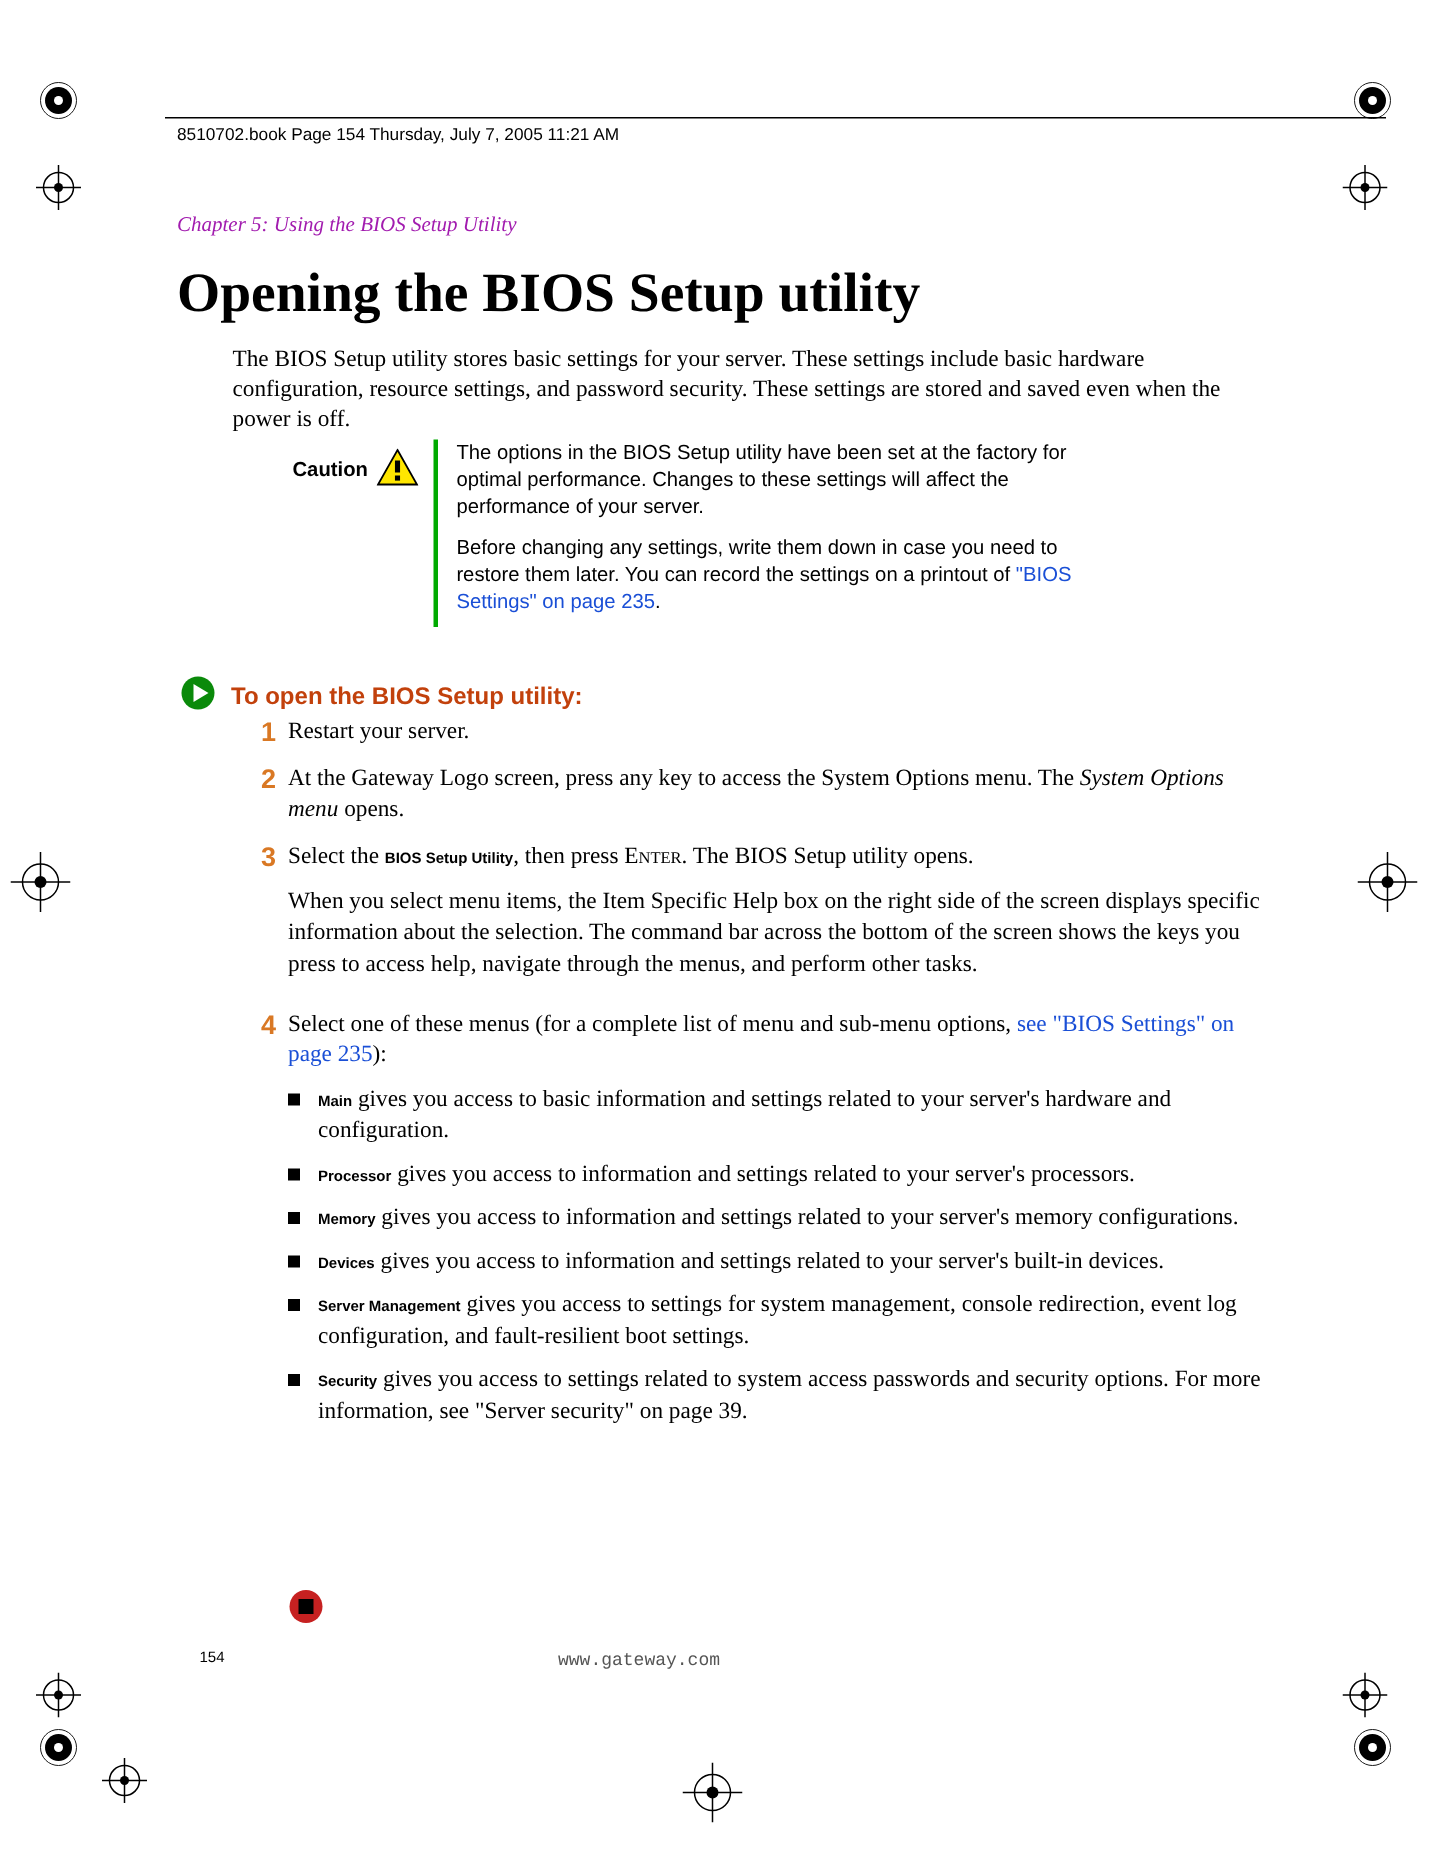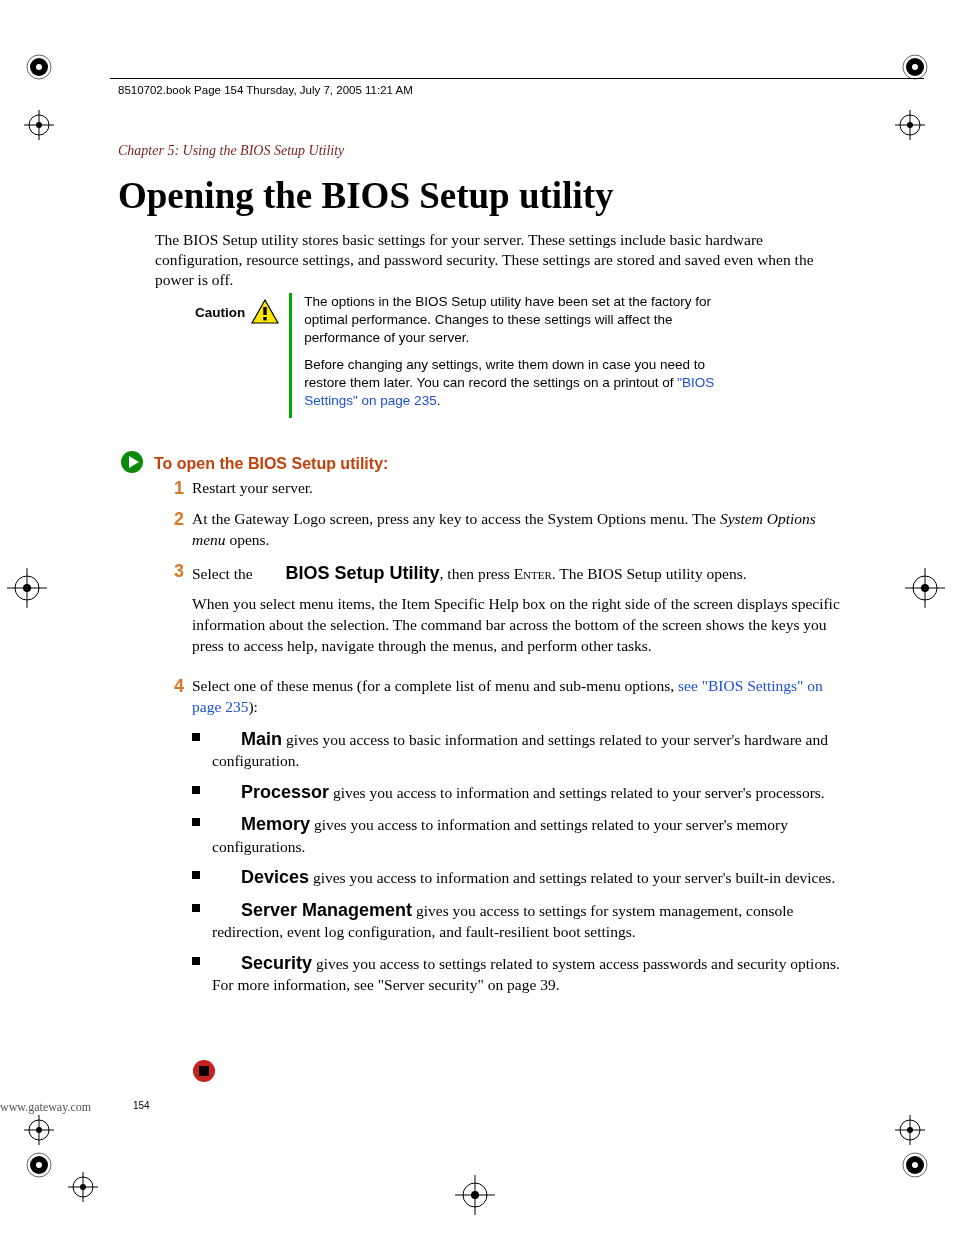--- a/index.html
+++ b/index.html
@@ -26,21 +26,21 @@
     left: 118px;
     font-family: Arial, Helvetica, sans-serif;
     font-size: 11.5px;
   }
   .chapter-label {
     position: absolute;
     top: 143px;
     left: 118px;
     font-style: italic;
     font-size: 14px;
-    color: #7f1d1d;
+    color: #a21caf;
   }
   .main-title {
     position: absolute;
     top: 174px;
     left: 118px;
     font-family: Georgia, 'Times New Roman', serif;
     font-weight: bold;
     font-size: 37px;
   }
   .intro-para {
@@ -118,21 +118,21 @@
     text-align: right;
     margin-right: 8px;
   }
   .step-body {
     font-size: 15.5px;
     line-height: 1.35;
     flex: 1;
   }
   .step-body p { margin-bottom: 9px; }
   .italic { font-style: italic; }
-  .bold-sans { font-family: Arial, Helvetica, sans-serif; font-weight: bold; font-size: 18px; margin-left: 29px; }
+  .bold-sans { font-family: Arial, Helvetica, sans-serif; font-weight: bold; font-size: 10px; }
   .smallcaps { font-variant: small-caps; font-family: Georgia, serif; margin-top: 16px; }
   .bullet-list {
     list-style: none;
     margin-top: 4px;
   }
   .bullet-list li {
     display: flex;
     margin-bottom: 8px;
     justify-content: flex-end;
   }
@@ -159,21 +159,22 @@
     left: 133px;
     font-family: Arial, Helvetica, sans-serif;
     font-weight: normal;
     font-size: 10px;
   }
   .footer-url {
     position: absolute;
     top: 1100px;
     left: 0;
     width: 852px;
-    font-family: Liberation Serif, serif;
+    text-align: center;
+    font-family: Liberation Mono, monospace;
     font-size: 12px;
     color: #555;
   }
 </style>
 </head>
 <body>
 
 <div class="crop-mark" style="top:52px;left:24px">
 <svg width="30" height="30">
       <circle cx="15" cy="15" r="12" fill="none" stroke="#000" stroke-width="0.6"></circle>

